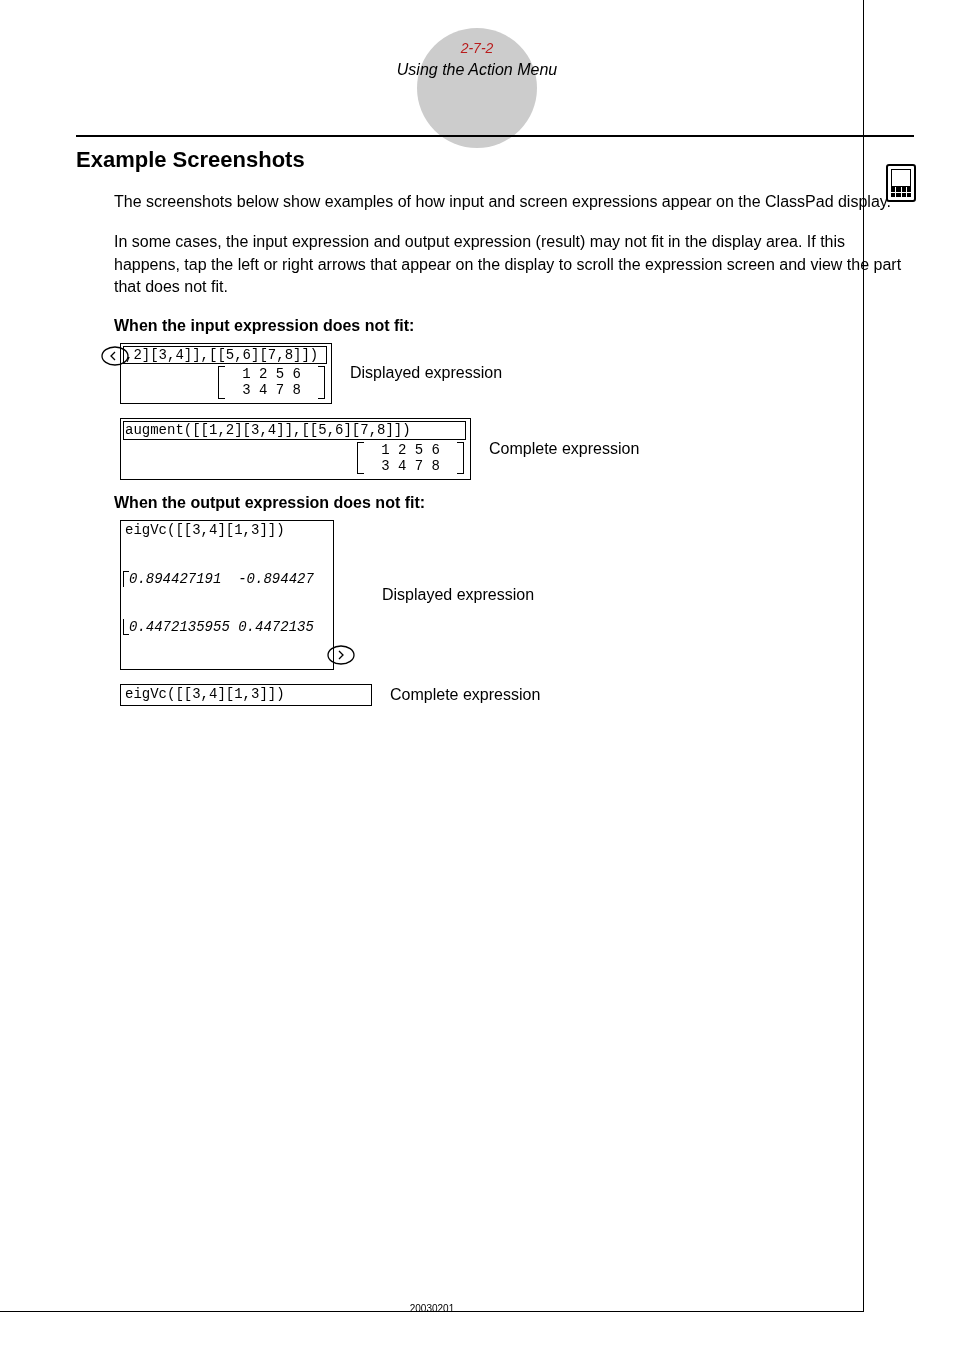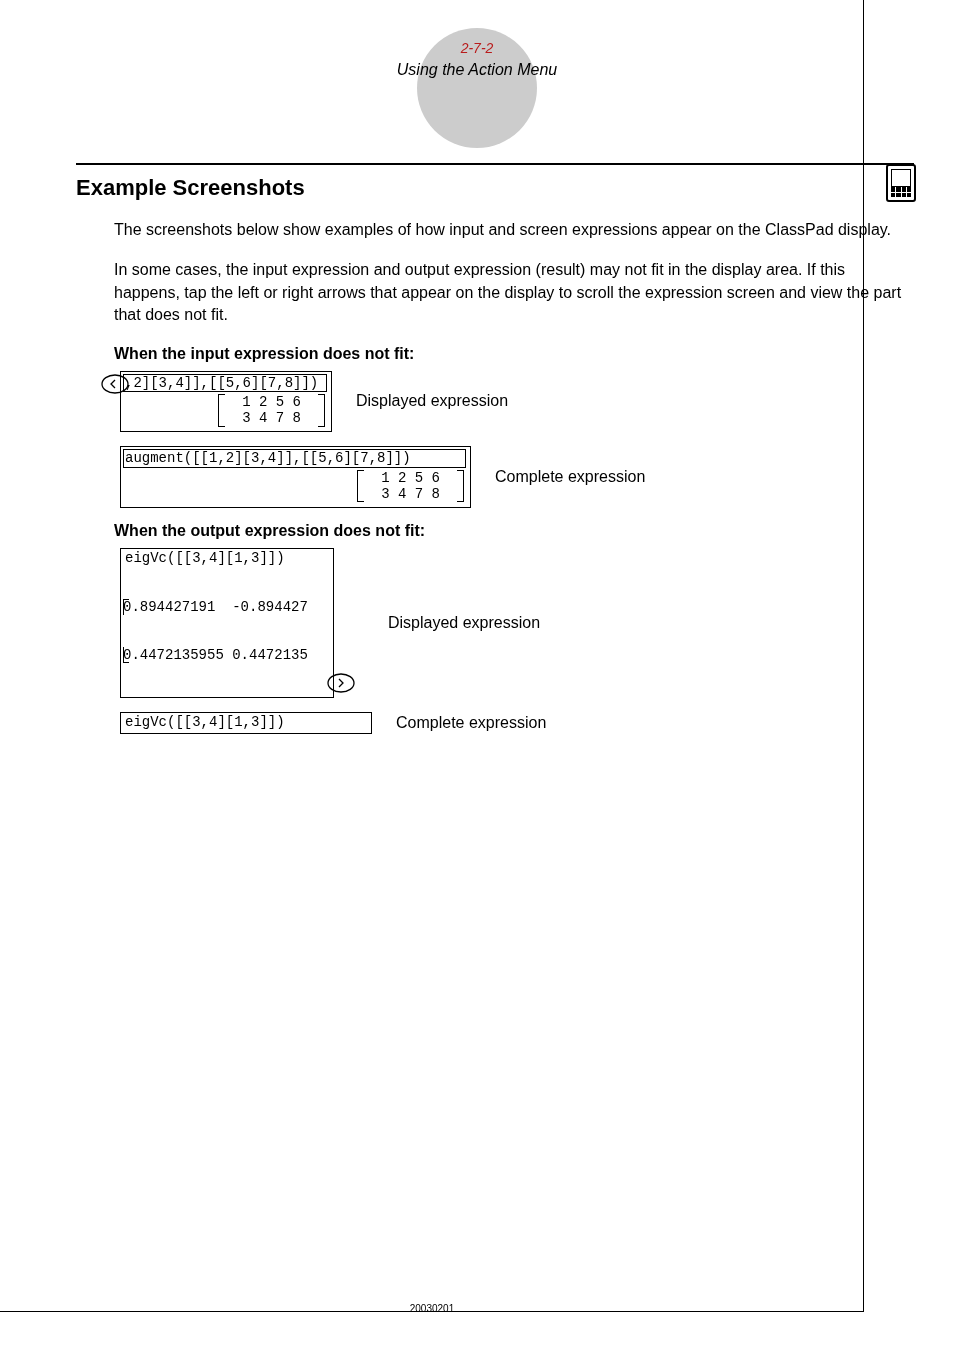--- a/index.html
+++ b/index.html
@@ -76,21 +76,20 @@
       grid-template-columns: repeat(4, 1fr);
       grid-template-rows: repeat(2, 1fr);
       gap: 1px;
     }
     .side-icon .keys div { background: #000; }
     .content {
       position: absolute;
       top: 135px;
       left: 76px;
       right: 40px;
-      margin-top: 28px;
     }
     .hr {
       border: none;
       border-top: 2.5px solid #000;
       margin-bottom: 10px;
     }
     h2 {
       font-size: 22px;
       font-weight: bold;
       margin-bottom: 18px;
@@ -105,21 +104,21 @@
       font-size: 16px;
       font-weight: bold;
       margin-left: 38px;
       margin-bottom: 8px;
     }
     .example-block {
       margin-left: 44px;
       margin-bottom: 14px;
       display: flex;
       align-items: center;
-      gap: 24px;
+      gap: 18px;
     }
     .calc-box {
       border: 1.5px solid #000;
       padding: 2px 4px 4px 2px;
       font-family: "Courier New", monospace;
       font-size: 14px;
       line-height: 1.2;
       position: relative;
       background: #fff;
     }
@@ -190,20 +189,22 @@
     .output-matrix-lines {
       display: block;
       white-space: pre;
       font-family: "Courier New", monospace;
       font-size: 14px;
       line-height: 1.15;
       padding: 0 2px;
     }
     .output-row {
       position: relative;
+      padding-left: 6px;
+      font-style: italic;
     }
     .output-row::before {
       content: "";
       position: absolute;
       left: 0;
       top: 0;
       bottom: 0;
       width: 5px;
       border-left: 1.5px solid #000;
     }

